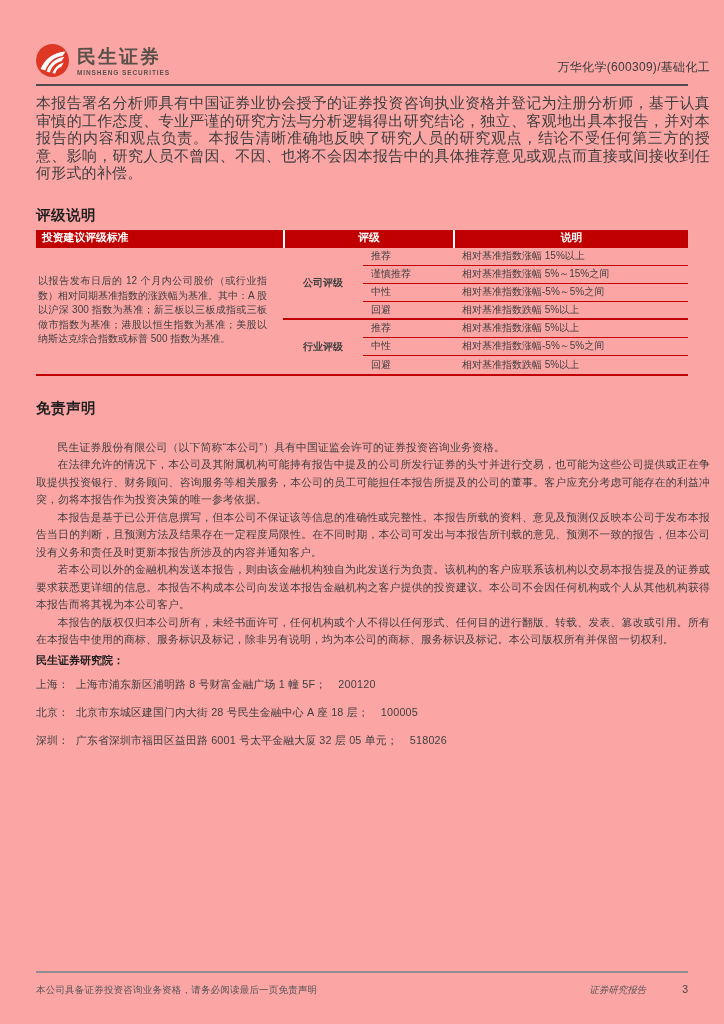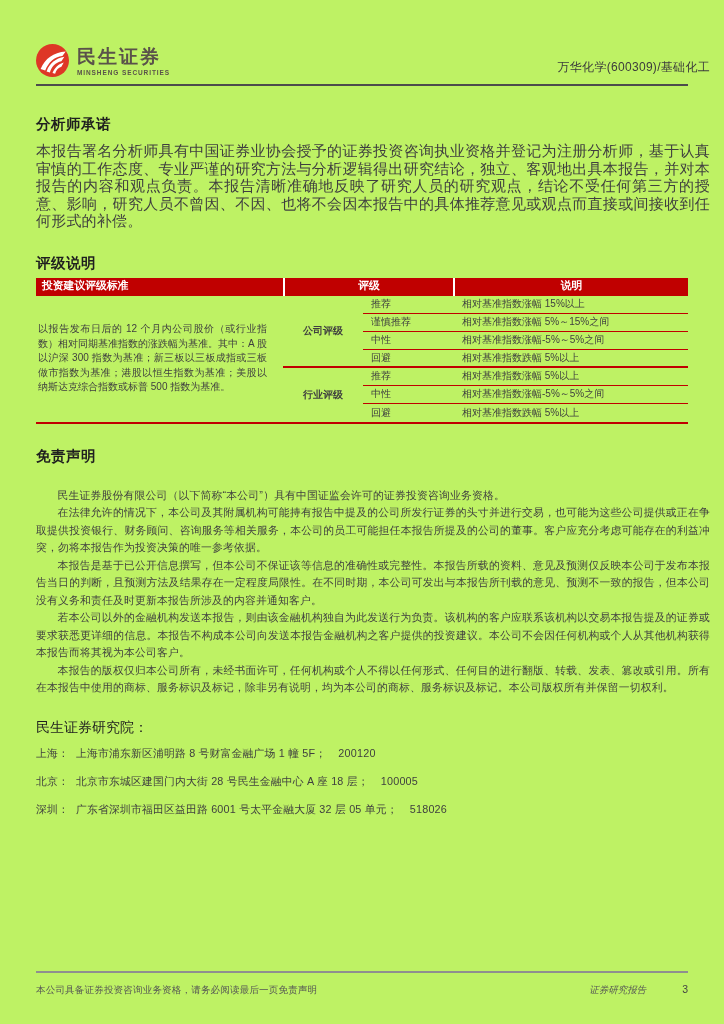--- a/index.html
+++ b/index.html
@@ -6,21 +6,21 @@
   html, body { background: #ffffff; }
   body {
     font-family: "Liberation Sans", "DejaVu Sans", sans-serif;
     color: #3d3d3d;
     -webkit-font-smoothing: antialiased;
   }
   .page {
     position: relative;
     width: 724px;
     height: 1024px;
-    background: #bef264;
+    background: #fca5a5;
     overflow: hidden;
     padding: 0 14px 0 36px;
   }
 
   
   .header {
     display: flex;
     justify-content: space-between;
     align-items: flex-end;
     padding-top: 44px;
@@ -131,23 +131,23 @@
     text-indent: 2em;
     font-size: 10.8px;
     line-height: 17.5px;
     color: #3f3f3f;
     text-align: justify;
     letter-spacing: 0.2px;
   }
 
   
   .institute-title {
-    margin-top: 22px;
-    font-size: 14px;
-    font-weight: normal;
+    margin-top: 4px;
+    font-size: 11px;
+    font-weight: bold;
     color: #1f1f1f;
   }
   .offices { margin-top: 10px; }
   .office {
     font-size: 10.8px;
     color: #3f3f3f;
     margin-bottom: 14px;
     letter-spacing: 0.2px;
   }
   .office-city { margin-right: 7px; }
@@ -192,21 +192,20 @@
       </svg>
       <div class="brand-text">
         <span class="brand-cn">民生证券</span>
         <span class="brand-en">MINSHENG SECURITIES</span>
       </div>
     </div>
     <div class="header-tag">万华化学(600309)/基础化工</div>
   </div>
   <div class="header-rule"></div>
 
-  <div class="section-title t-analyst">分析师承诺</div>
   <div class="body-text analyst-body">本报告署名分析师具有中国证券业协会授予的证券投资咨询执业资格并登记为注册分析师，基于认真审慎的工作态度、专业严谨的研究方法与分析逻辑得出研究结论，独立、客观地出具本报告，并对本报告的内容和观点负责。本报告清晰准确地反映了研究人员的研究观点，结论不受任何第三方的授意、影响，研究人员不曾因、不因、也将不会因本报告中的具体推荐意见或观点而直接或间接收到任何形式的补偿。</div>
 
   <div class="section-title t-rating">评级说明</div>
 
   <table class="rating-table">
     <colgroup>
       <col class="c-std">
         <col class="c-group">
         <col class="c-rate">
         <col class="c-desc">

